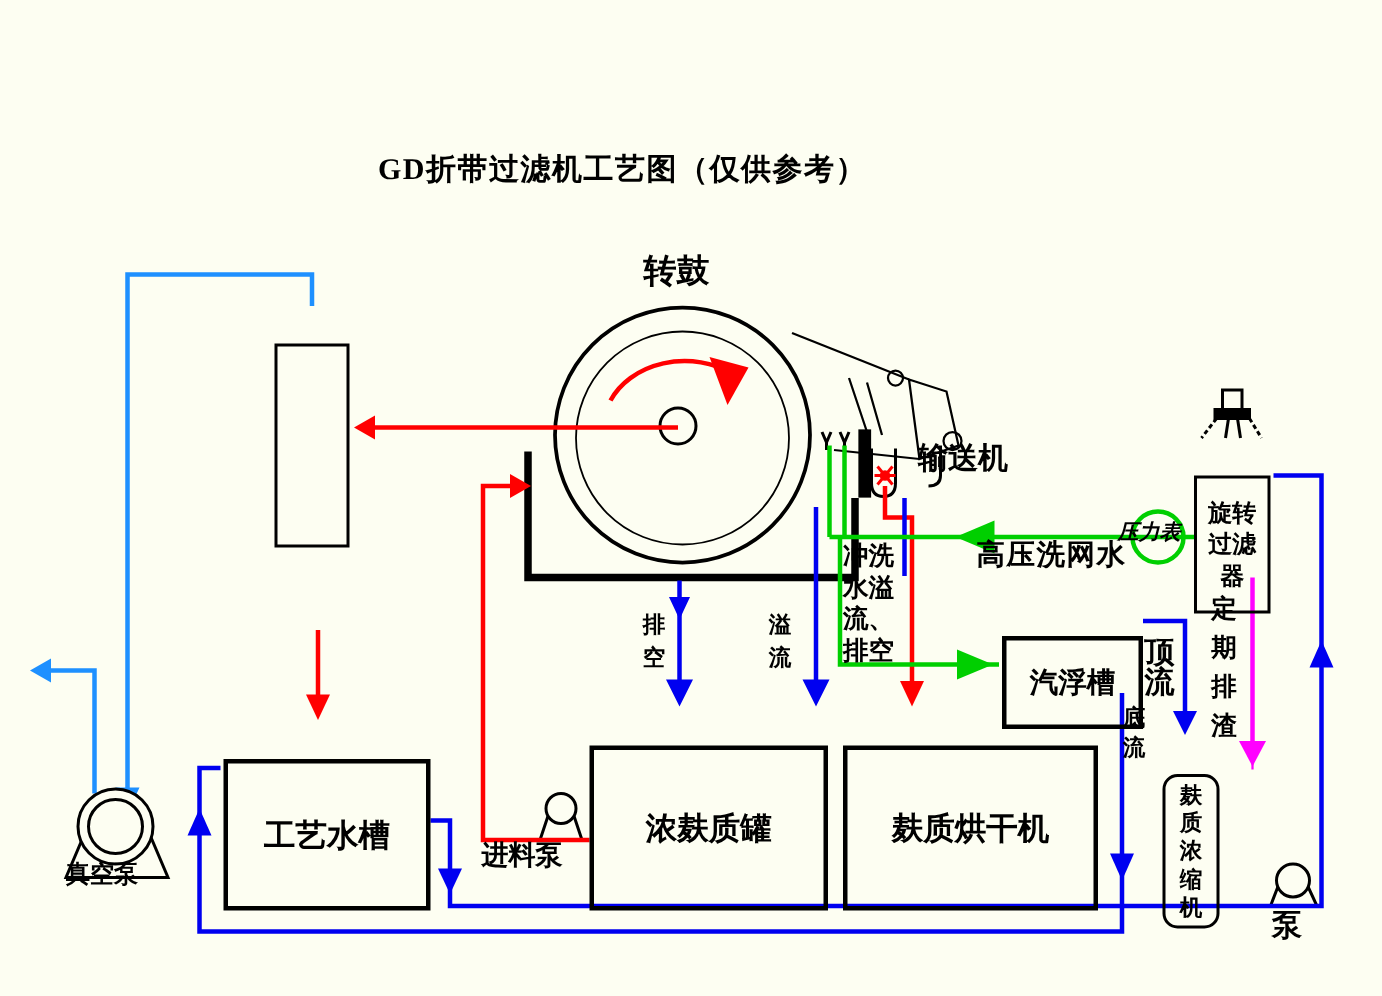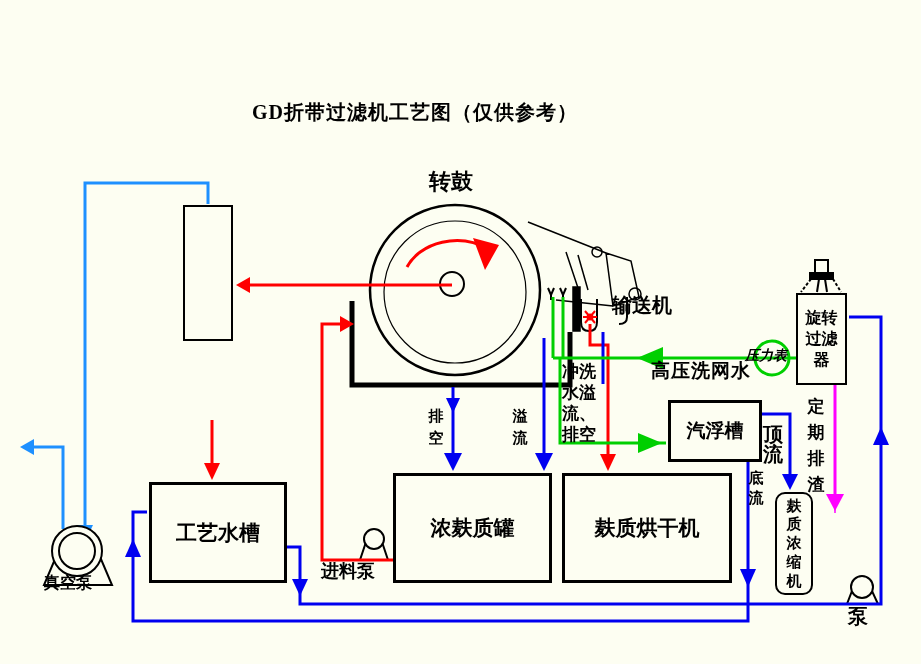--- a/index.html
+++ b/index.html
@@ -8,21 +8,21 @@
     background:#fdfef2;
     font-family:"DejaVu Sans","Liberation Sans",sans-serif;
     color:#000;
   }
   #stage{position:absolute;left:0;top:0;width:921px;height:664px;}
   svg{position:absolute;left:0;top:0;}
   .lbl{position:absolute;font-weight:bold;white-space:nowrap;line-height:1.1;}
   .vlbl{position:absolute;font-weight:bold;white-space:normal;word-break:break-all;line-break:anywhere;text-align:center;}
   .box{position:absolute;border:3px solid #000;background:transparent;
        display:flex;align-items:center;justify-content:center;
-       font-weight:bold;text-align:center;}
+       font-weight:bold;text-align:center;margin-top:24px;}
   .box.thin{border-width:2px;}
   .title{position:absolute;left:252px;top:55px;font-size:20px;font-weight:bold;
          letter-spacing:1px;font-family:"Liberation Serif","DejaVu Serif",serif;white-space:nowrap;margin-top:44px;}
 </style>
 </head>
 <body>
 
 <div id="stage">
 
   <svg width="921" height="664" viewBox="0 0 921 664">

